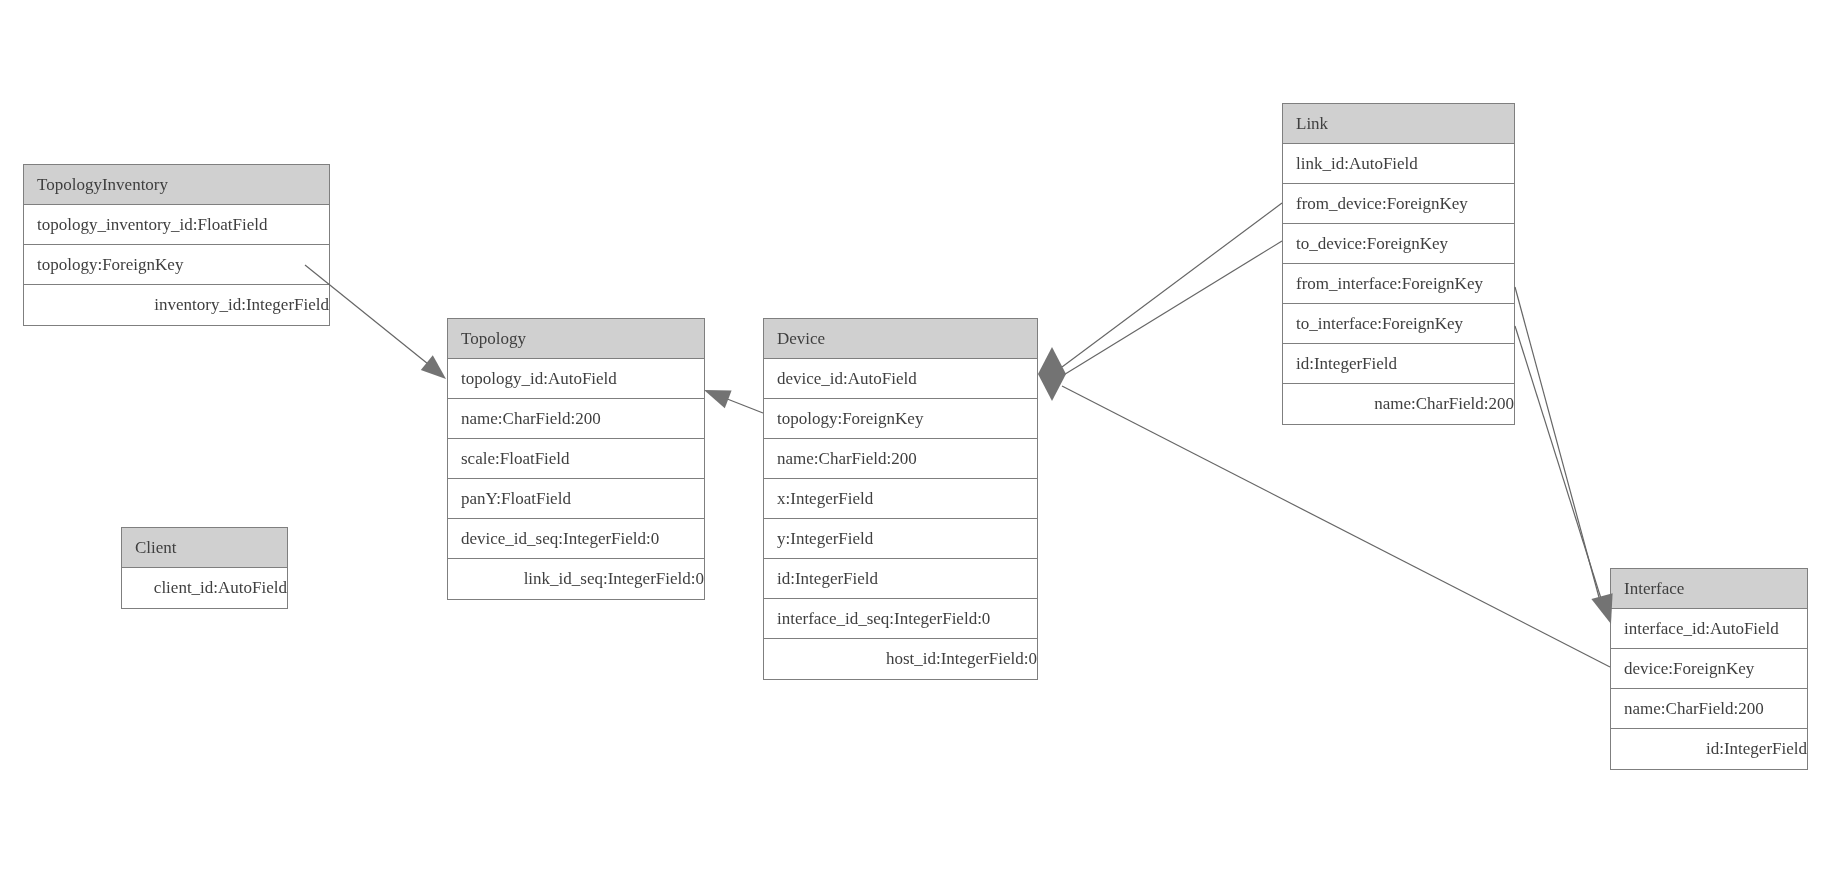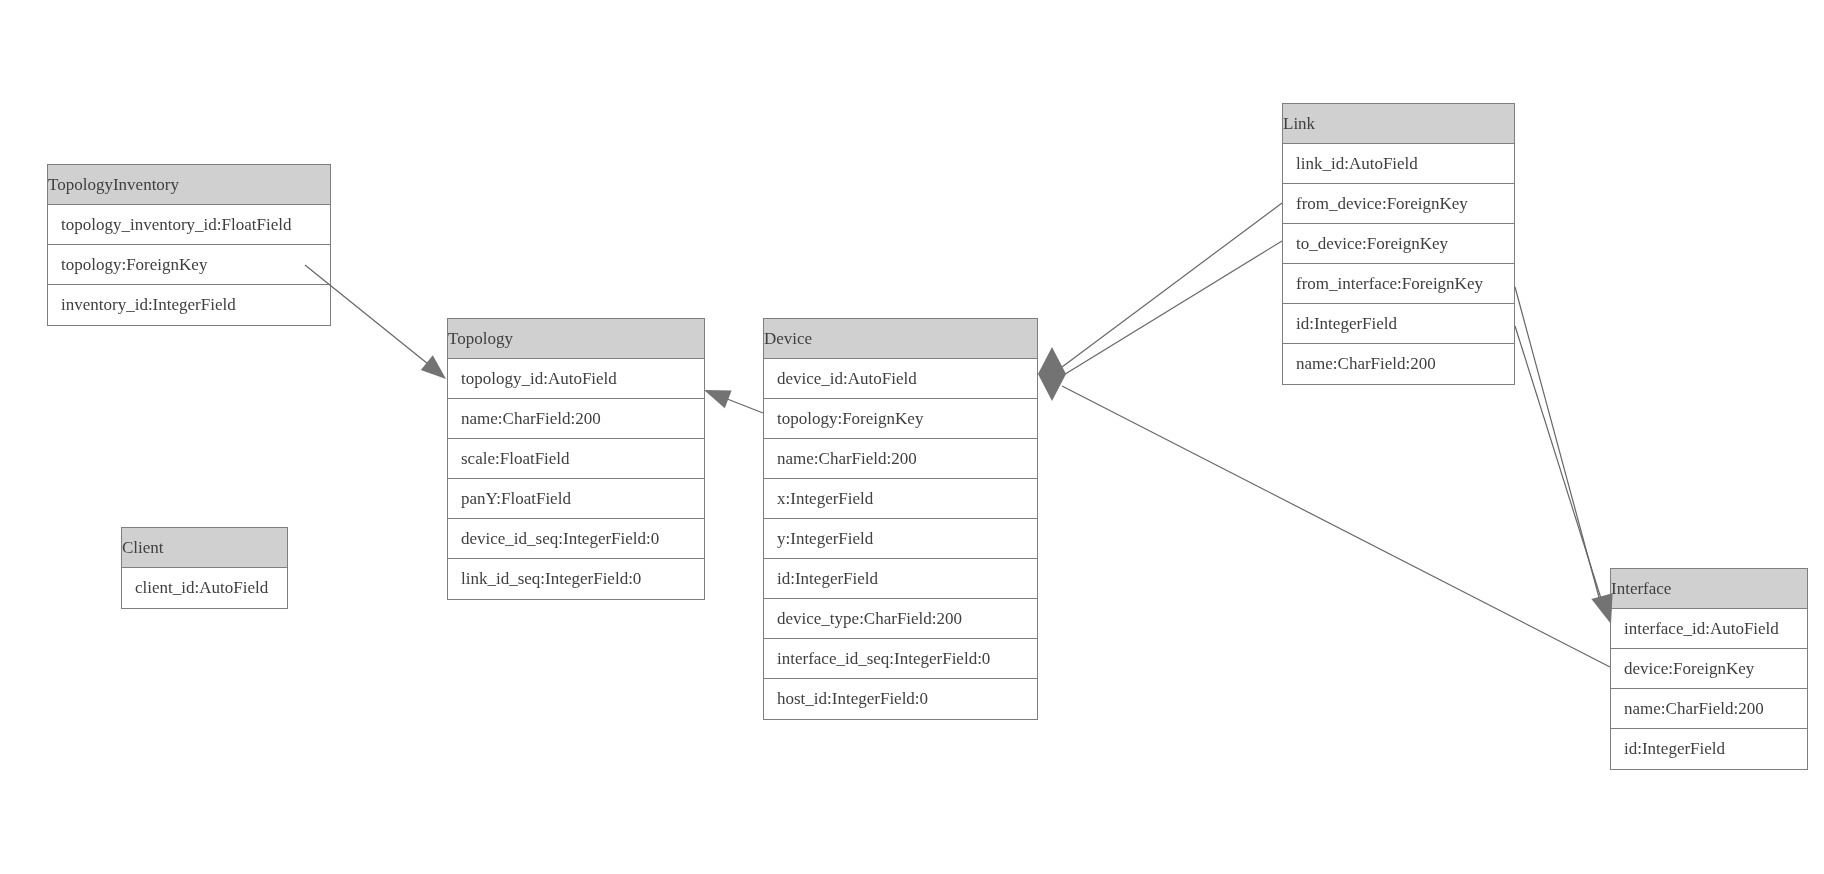--- a/index.html
+++ b/index.html
@@ -23,52 +23,53 @@
   .entity {
     position: absolute;
     border: 1px solid var(--border);
     background: var(--row-bg);
     color: var(--text);
     font-size: 17px;
   }
   .entity-header {
     height: 40px;
     line-height: 39px;
+    padding-left: 13px;
     background: var(--header-bg);
     border-bottom: 1px solid var(--border);
     white-space: nowrap;
     overflow: hidden;
   }
   .entity-row {
     height: 40px;
     line-height: 39px;
     padding-left: 13px;
     background: var(--row-bg);
     border-bottom: 1px solid var(--border);
     box-shadow: inset 0 1px 0 #ffffff;
     white-space: nowrap;
     overflow: hidden;
   }
-  .entity-row:last-child { border-bottom: none; }
+  .entity-row:last-child { border-bottom: none; text-align: right; }
   svg.connectors {
     position: absolute;
     left: 0; top: 0;
     width: 1824px;
     height: 874px;
     pointer-events: none;
   }
   .rel-line { stroke: var(--line); stroke-width: 1.2; fill: none; }
   .rel-arrow { fill: var(--arrow); stroke: none; }
 </style>
 </head>
 <body>
 
 <div class="canvas">
 
-  <div class="entity" style="left:23px; top:164px; width:284px;margin-left:24px;">
+  <div class="entity" style="left:23px; top:164px; width:307px;">
     <div class="entity-header">TopologyInventory</div>
     <div class="entity-row">topology_inventory_id:FloatField</div>
     <div class="entity-row">topology:ForeignKey</div>
     <div class="entity-row">inventory_id:IntegerField</div>
   </div>
 
   <div class="entity" style="left:447px; top:318px; width:258px;">
     <div class="entity-header">Topology</div>
     <div class="entity-row">topology_id:AutoField</div>
     <div class="entity-row">name:CharField:200</div>
@@ -84,31 +85,31 @@
   </div>
 
   <div class="entity" style="left:763px; top:318px; width:275px;">
     <div class="entity-header">Device</div>
     <div class="entity-row">device_id:AutoField</div>
     <div class="entity-row">topology:ForeignKey</div>
     <div class="entity-row">name:CharField:200</div>
     <div class="entity-row">x:IntegerField</div>
     <div class="entity-row">y:IntegerField</div>
     <div class="entity-row">id:IntegerField</div>
-    <div class="entity-row">device_type:CharField:200</div>
     <div class="entity-row">interface_id_seq:IntegerField:0</div>
     <div class="entity-row">host_id:IntegerField:0</div>
   </div>
 
   <div class="entity" style="left:1282px; top:103px; width:233px;">
     <div class="entity-header">Link</div>
     <div class="entity-row">link_id:AutoField</div>
     <div class="entity-row">from_device:ForeignKey</div>
     <div class="entity-row">to_device:ForeignKey</div>
     <div class="entity-row">from_interface:ForeignKey</div>
+    <div class="entity-row">to_interface:ForeignKey</div>
     <div class="entity-row">id:IntegerField</div>
     <div class="entity-row">name:CharField:200</div>
   </div>
 
   <div class="entity" style="left:1610px; top:568px; width:198px;">
     <div class="entity-header">Interface</div>
     <div class="entity-row">interface_id:AutoField</div>
     <div class="entity-row">device:ForeignKey</div>
     <div class="entity-row">name:CharField:200</div>
     <div class="entity-row">id:IntegerField</div>

